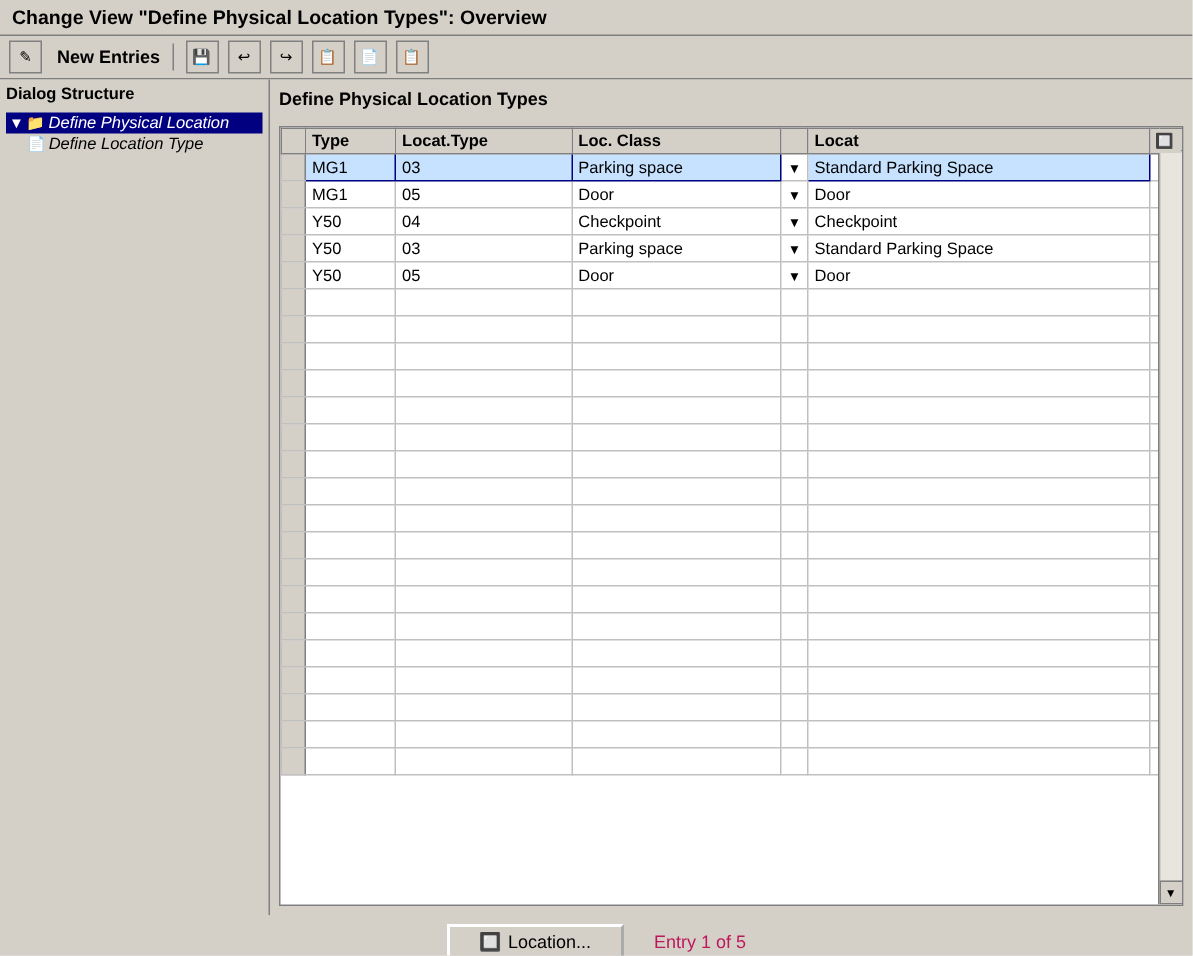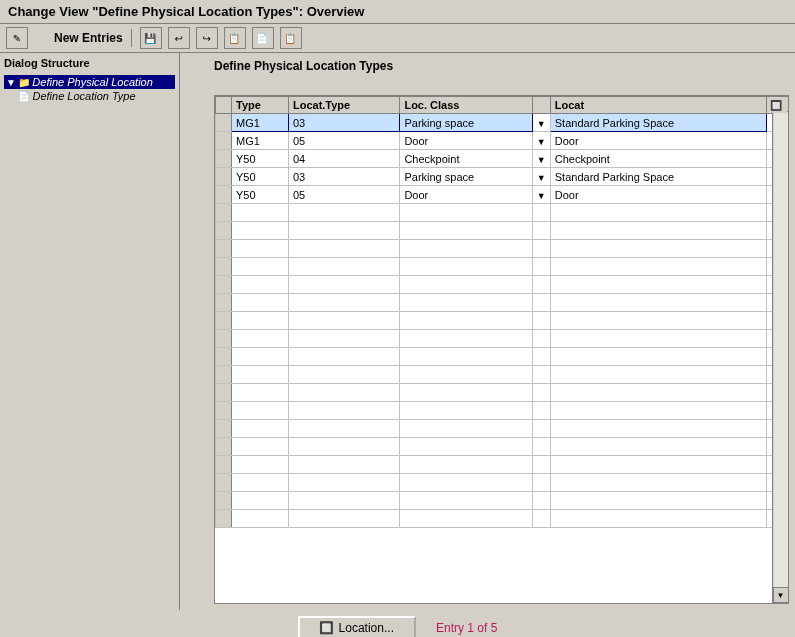--- a/index.html
+++ b/index.html
@@ -38,41 +38,40 @@
       border: 1px solid #808080;
       cursor: pointer;
       display: flex;
       align-items: center;
       justify-content: center;
       font-size: 10px;
     }
     .toolbar-label {
       font-size: 12px;
       font-weight: bold;
-      margin-left: 20px;
+      margin-left: 4px;
       color: #000;
     }
     .toolbar-watermark {
       color: #009900;
       font-size: 14px;
       font-weight: bold;
       margin-left: 8px;
     }
     .toolbar-separator {
       width: 1px;
       height: 18px;
       background: #808080;
       margin: 0 2px;
     }
 
     
     .main-layout {
       display: flex;
       height: calc(637px - 80px);
-      gap: 28px;
     }
 
     
     .left-panel {
       width: 180px;
       background: #d4d0c8;
       border-right: 1px solid #808080;
       padding: 4px;
       flex-shrink: 0;
     }
@@ -113,21 +112,21 @@
       flex: 1;
       background: #d4d0c8;
       padding: 6px;
       display: flex;
       flex-direction: column;
     }
 
     .content-title {
       font-size: 12px;
       font-weight: bold;
-      margin-bottom: 22px;
+      margin-bottom: 11px;
       color: #000;
     }
 
     
     .table-container {
       border: 1px solid #808080;
       background: #fff;
       flex: 1;
       overflow: hidden;
       position: relative;

